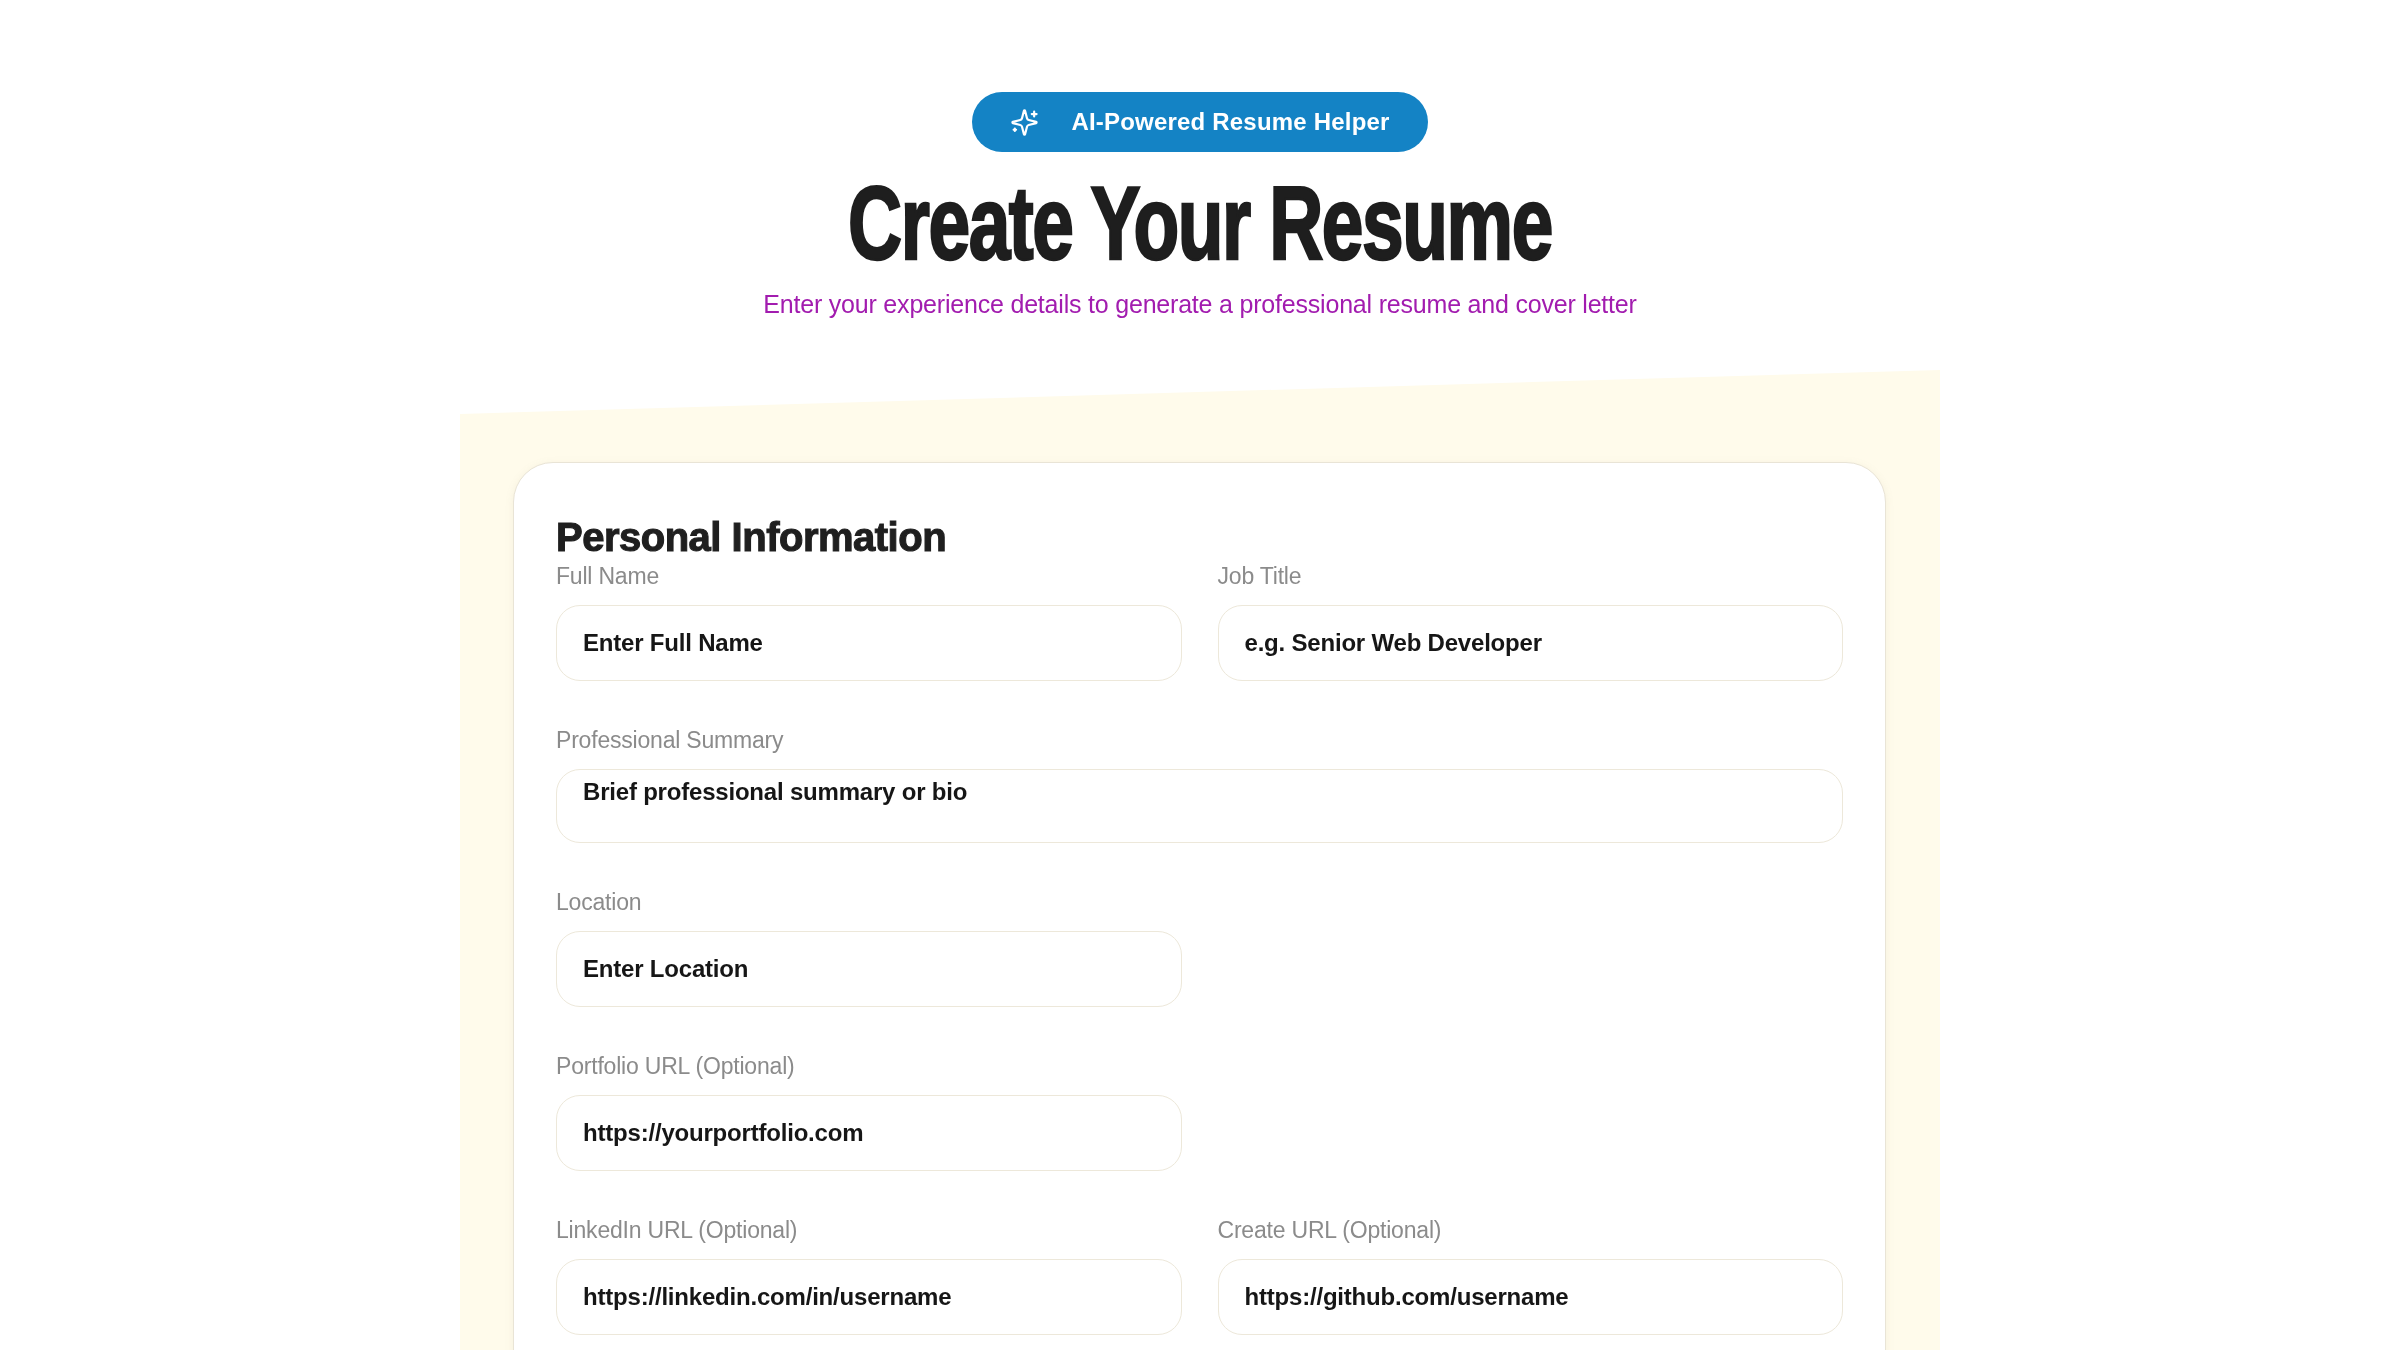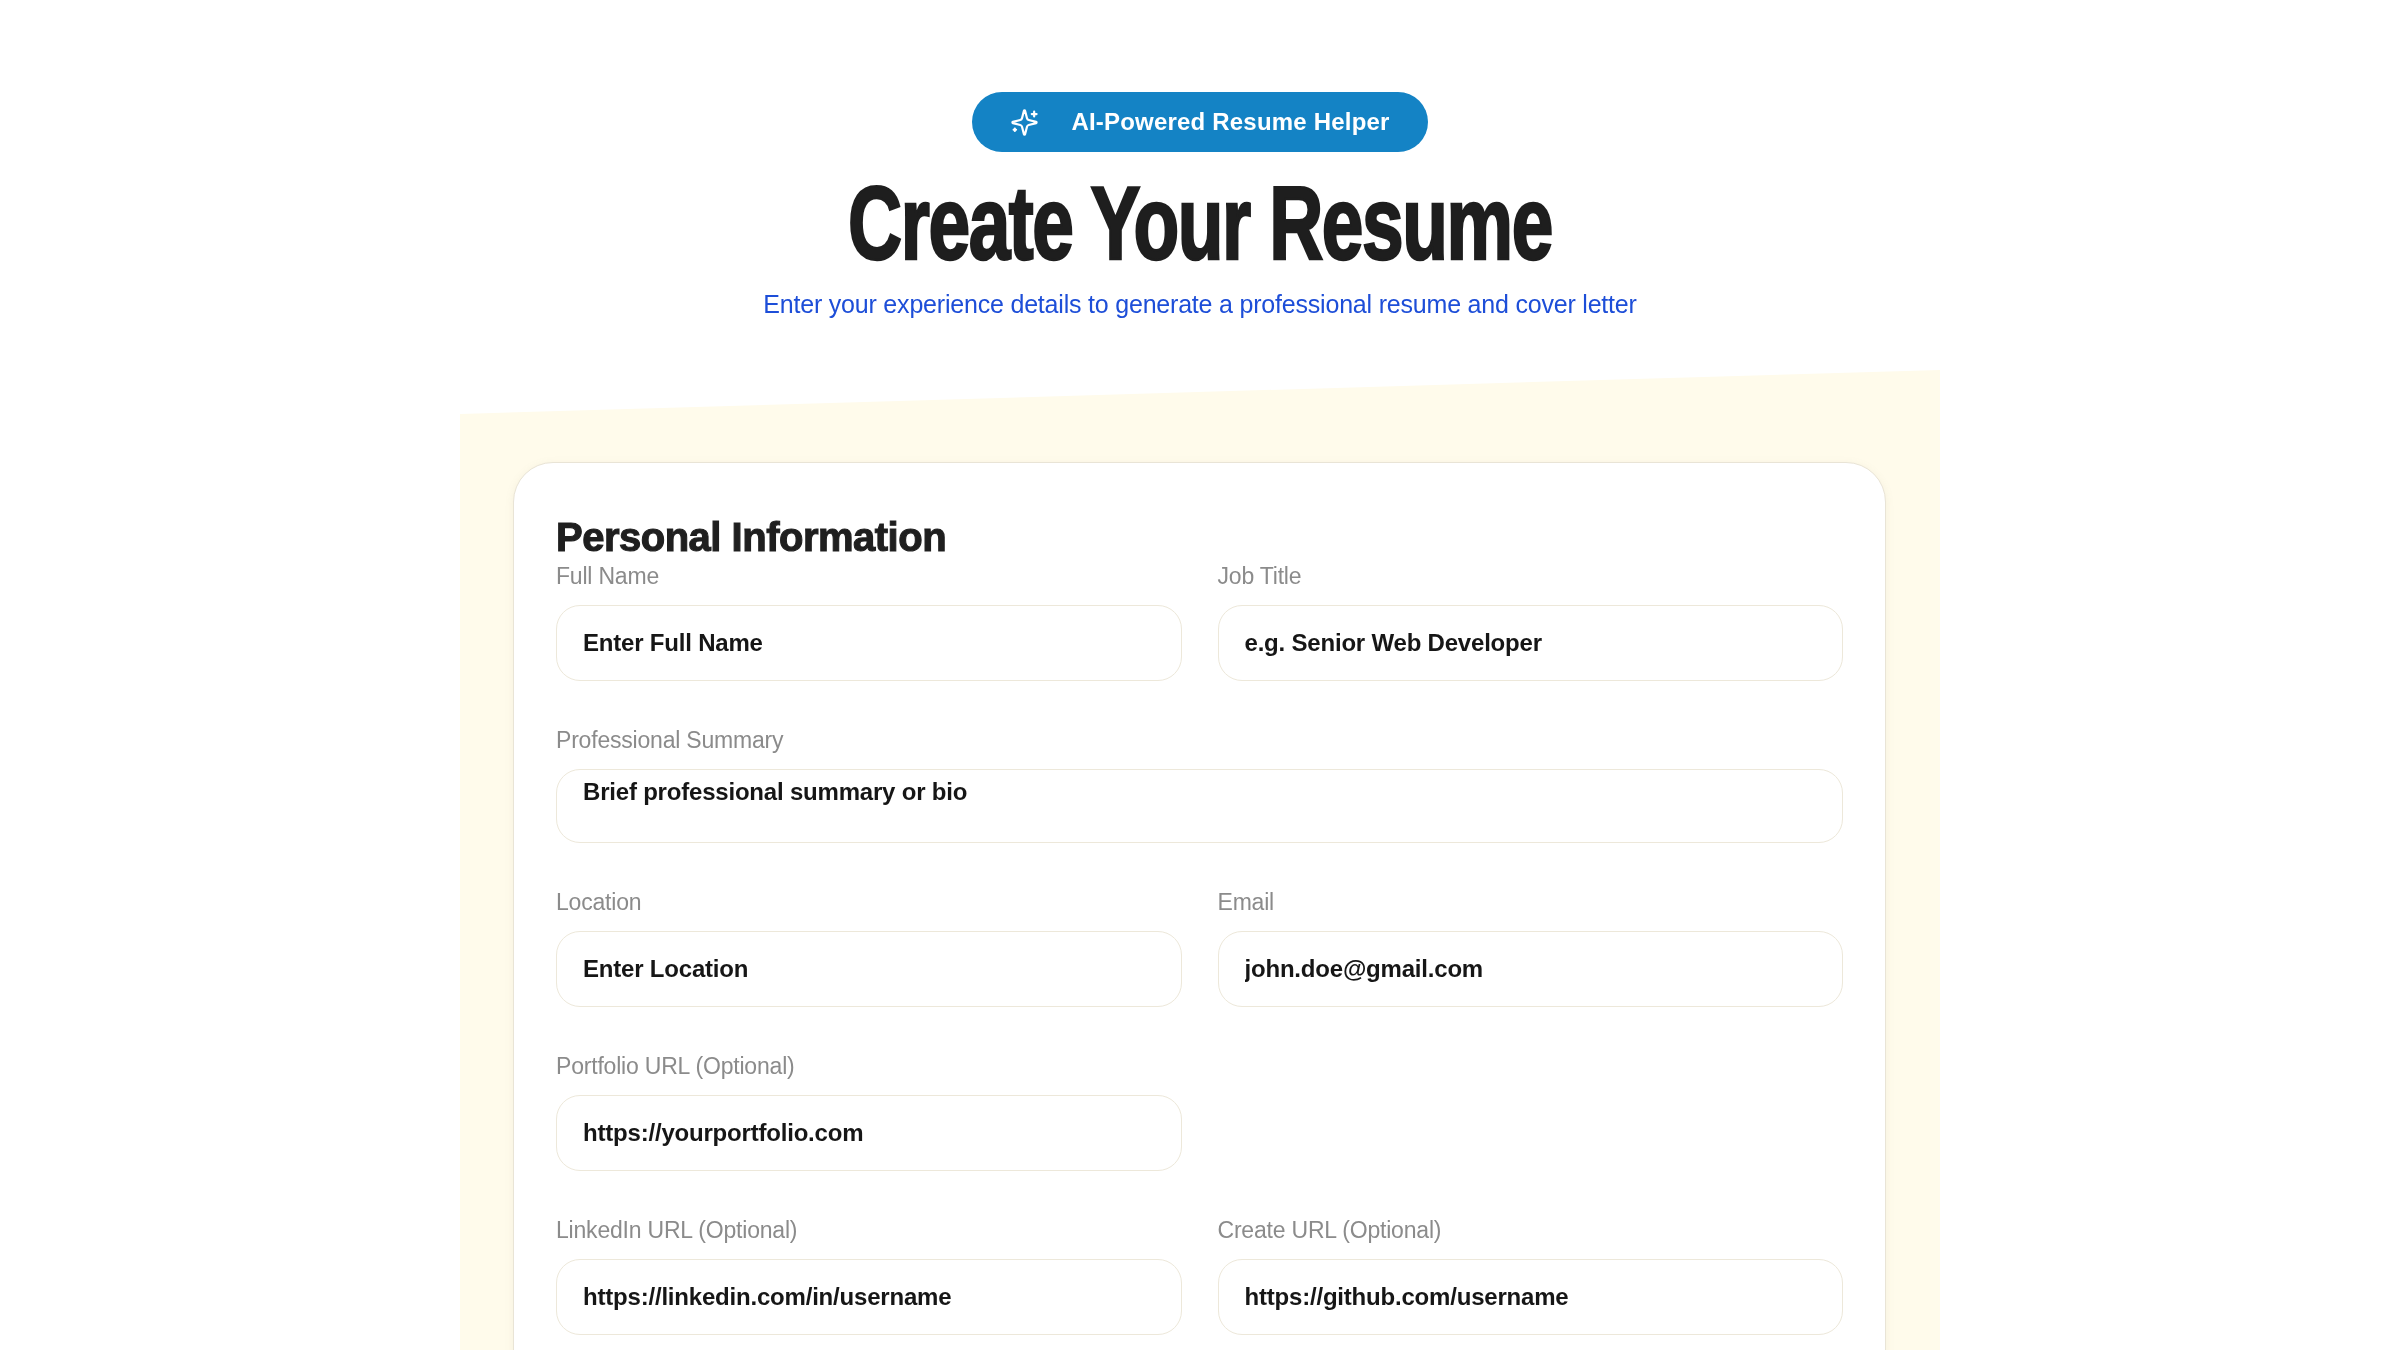--- a/index.html
+++ b/index.html
@@ -19,21 +19,21 @@
   }
   .badge svg { width:29px; height:29px; display:block; }
   .badge-label { font-size:24px; font-weight:700; letter-spacing:0.2px; }
   h1.page-title {
     margin-top:16px; font-size:104px; line-height:1.06; font-weight:800;
     color:#1e1e1e; letter-spacing:-2px;
     transform:scaleX(0.72); transform-origin:center;
     -webkit-text-stroke:2.6px #1e1e1e;
     white-space:nowrap;
   }
-  .page-subtitle { margin-top:12px; font-size:25px; color:#1d4ed8; letter-spacing:-0.2px; }
+  .page-subtitle { margin-top:12px; font-size:25px; color:#a21caf; letter-spacing:-0.2px; }
 
   
   .backdrop {
     position:absolute; left:460px; top:370px; width:1480px; height:980px;
     background:#fffbeb; z-index:1;
     clip-path:polygon(0 44px, 100% 0, 100% 100%, 0 100%);
   }
 
   
   .card {
@@ -105,24 +105,20 @@
     <div class="field">
       <label class="field-label">Professional Summary</label>
       <textarea class="area-input" placeholder="Brief professional summary or bio" style=""></textarea>
     </div>
 
     <div class="row2">
       <div class="field">
         <label class="field-label">Location</label>
         <input class="text-input" type="text" placeholder="Enter Location" style="">
       </div>
-      <div class="field">
-        <label class="field-label">Email</label>
-        <input class="text-input" type="text" placeholder="john.doe@gmail.com" style="">
-      </div>
     </div>
 
     <div class="row2">
       <div class="field">
         <label class="field-label">Portfolio URL (Optional)</label>
         <input class="text-input" type="text" placeholder="https://yourportfolio.com" style="">
       </div>
     </div>
 
     <div class="row2">

